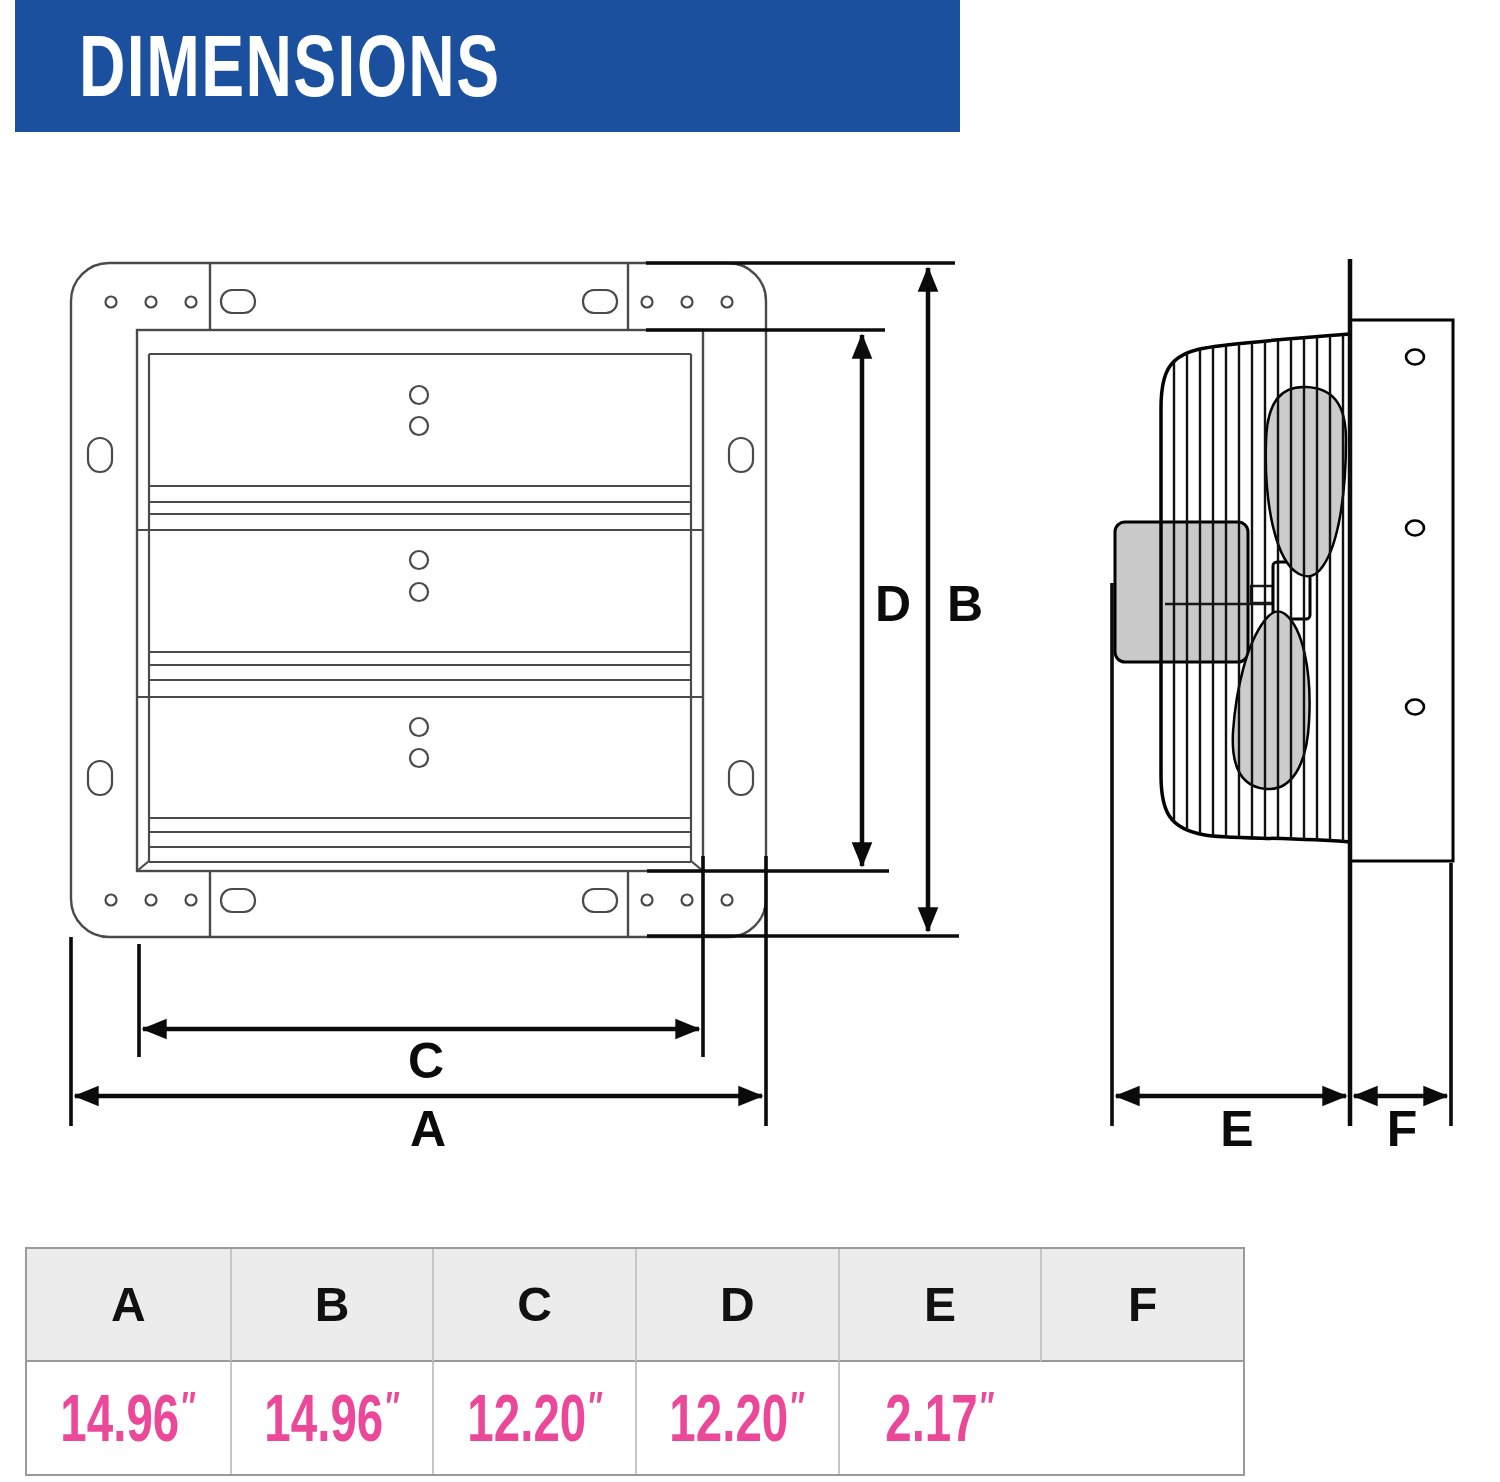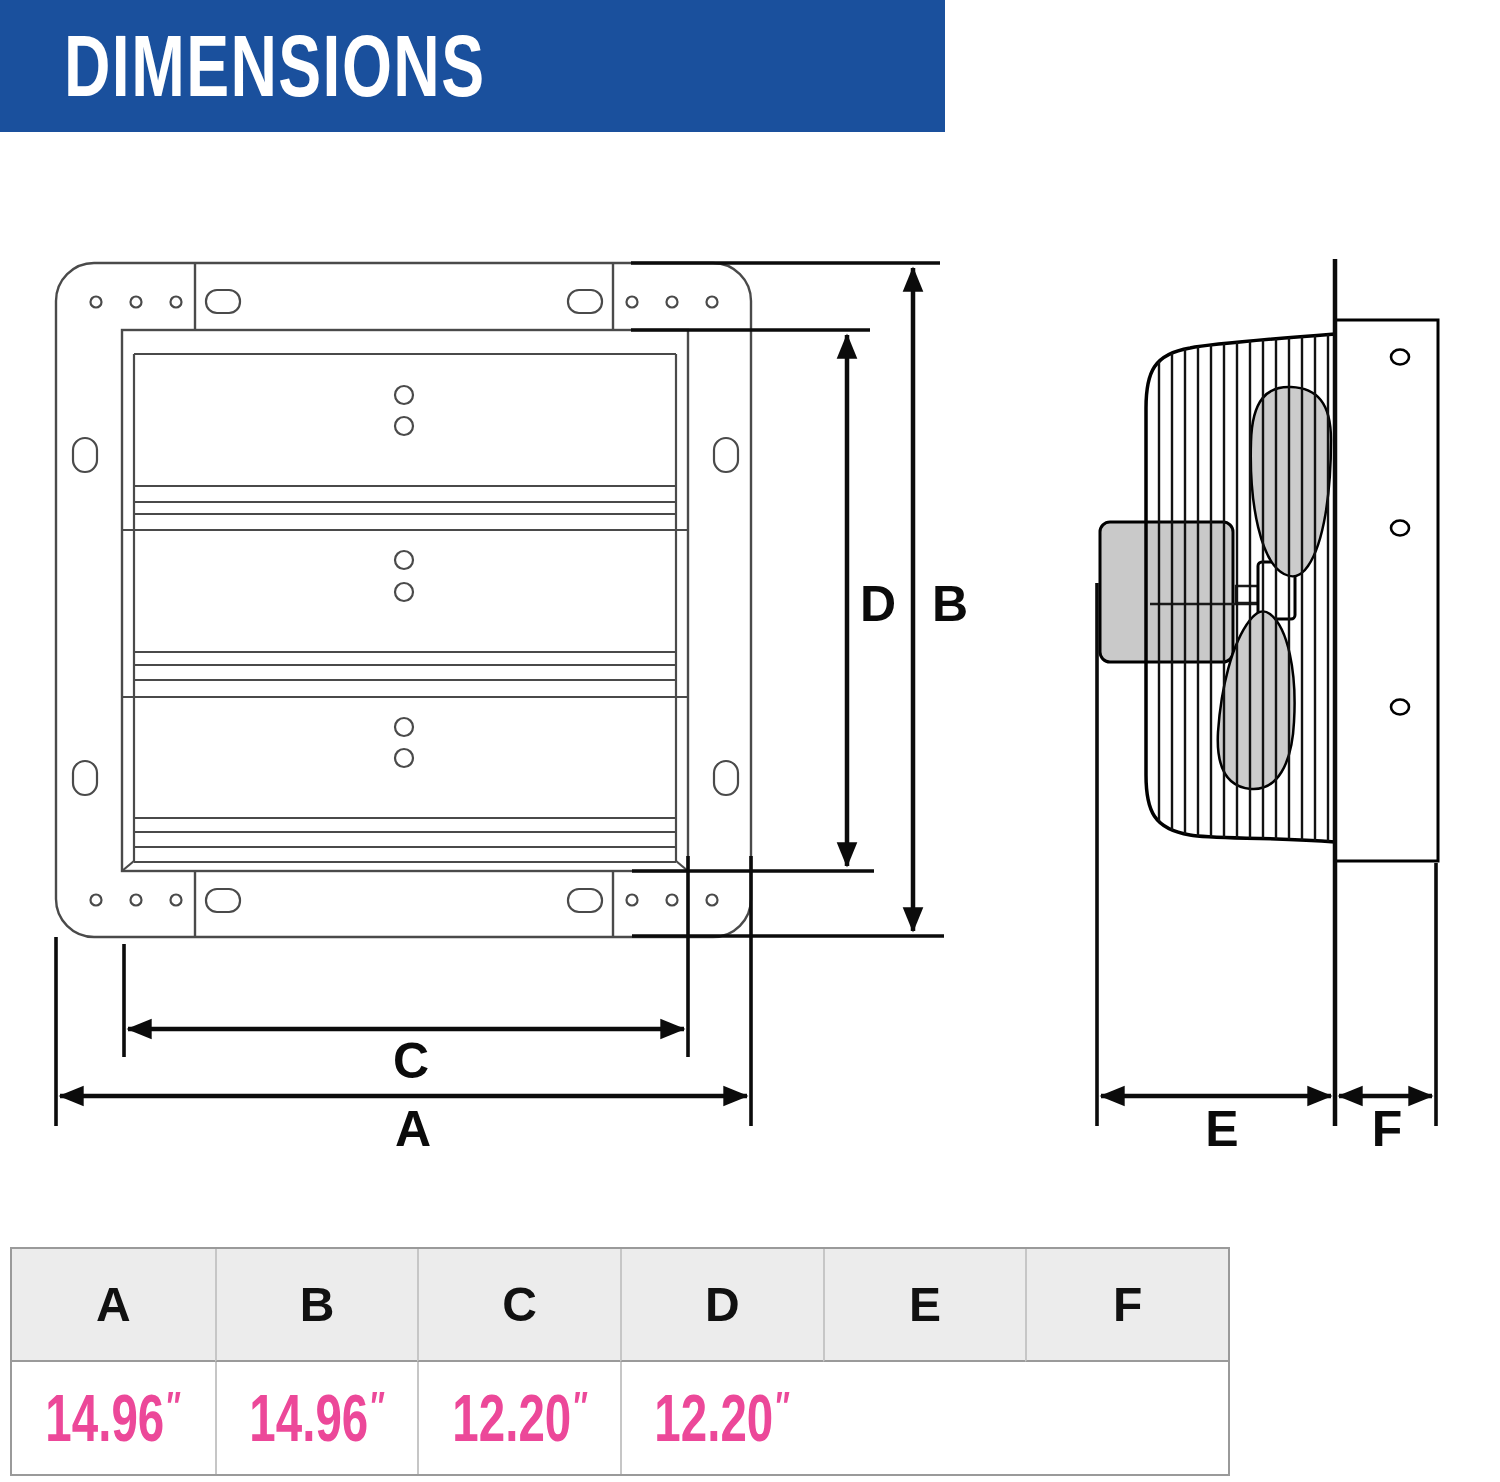--- a/index.html
+++ b/index.html
@@ -1,20 +1,20 @@
 <!DOCTYPE html>
 <html><head>
 <meta charset="utf-8">
 <style>
   html,body{margin:0;padding:0;}
   body{
     width:1500px;height:1482px;background:#ffffff;
     font-family:"Liberation Sans", sans-serif;overflow:hidden;
   }
-  .page{position:relative;width:1240px;height:1482px;}
+  .page{position:relative;width:1240px;height:1482px;margin-left:15px;}
 
   
   .header{display:flex;height:132px;width:1500px;}
   .title-bar{
     width:945px;height:132px;background:#1a509d;
     display:flex;align-items:center;box-sizing:border-box;padding-left:64px;
   }
   .title-text{
     color:#ffffff;font-weight:bold;font-size:88px;letter-spacing:2px;
     transform:scaleX(.73);transform-origin:left center;white-space:nowrap;
@@ -257,15 +257,18 @@
       </div>
     <div class="td">
         <span class="num"><span>14.96</span><span class="unit">″</span></span>
       </div>
     <div class="td">
         <span class="num"><span>12.20</span><span class="unit">″</span></span>
       </div>
     <div class="td">
         <span class="num"><span>12.20</span><span class="unit">″</span></span>
       </div>
+    <div class="td">
+        <span class="num"><span>2.17</span><span class="unit">″</span></span>
+      </div>
   </div>
 
 </div>
 
 </body></html>

